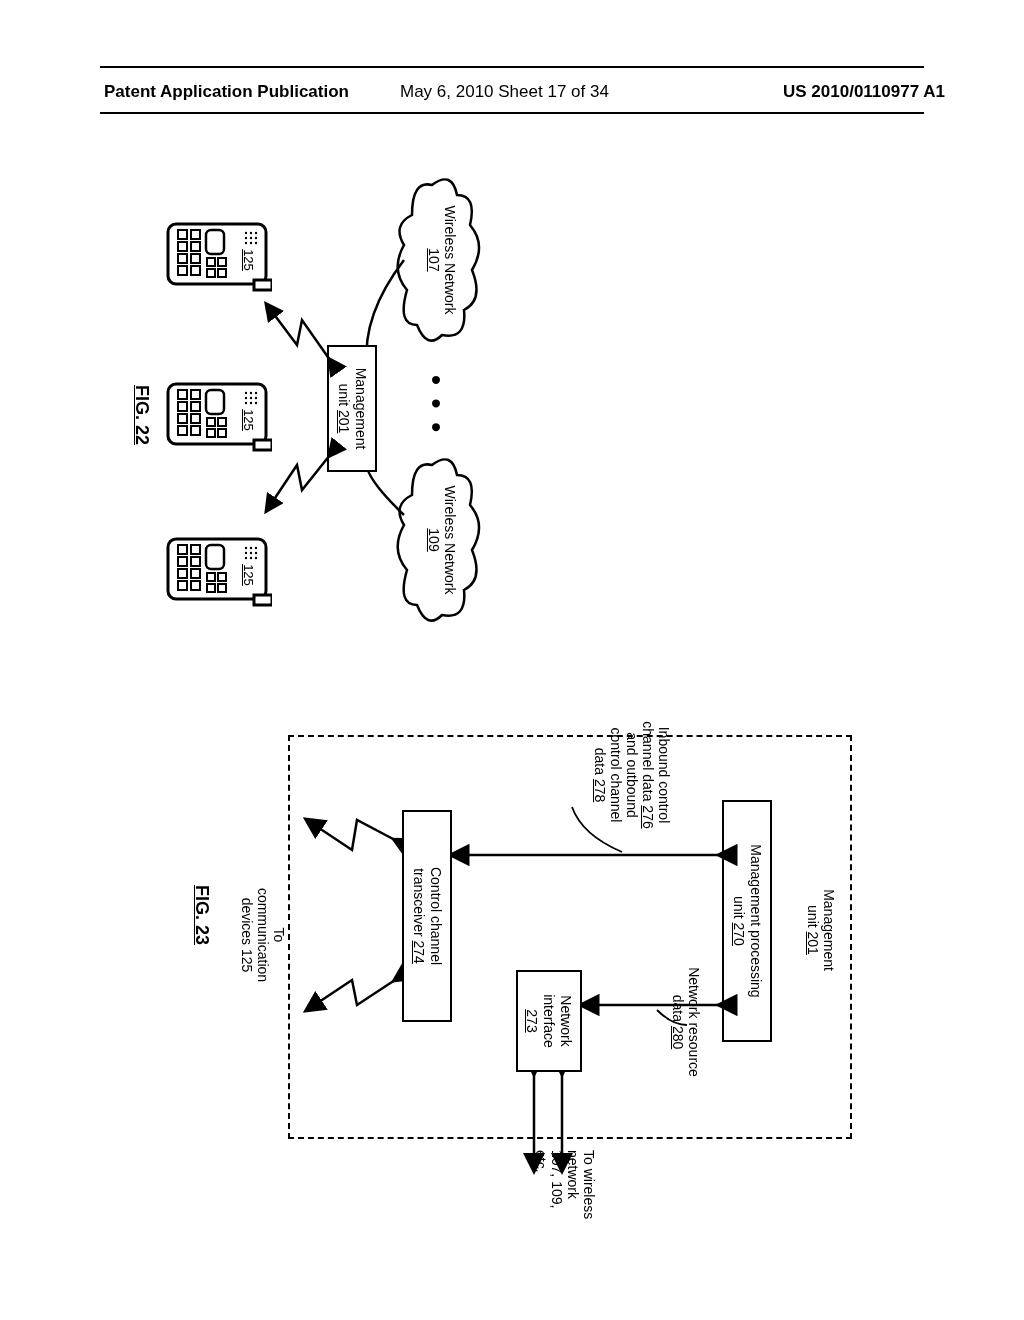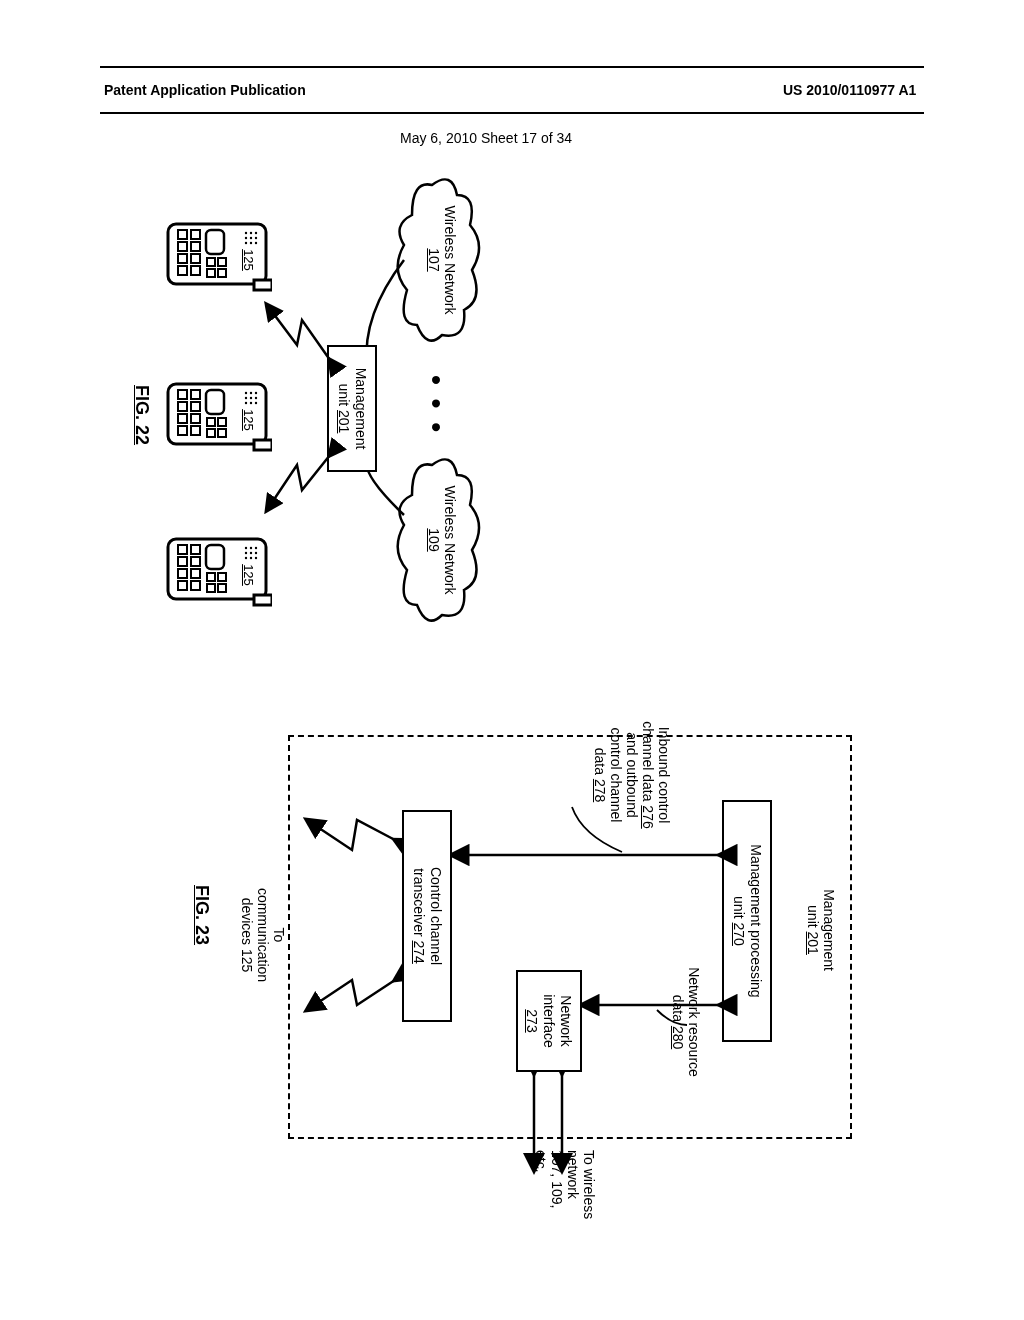--- a/index.html
+++ b/index.html
@@ -18,21 +18,21 @@
   }
   .hrule {
     position: absolute;
     left: 100px;
     width: 824px;
     height: 0;
     border-top: 2px solid #000;
   }
   .header-text {
     position: absolute;
-    font-size: 14px;
+    font-size: 17px;
     font-weight: bold;
   }
   
   .rot-wrap {
     position: absolute;
     left: 512px;   
     top: 700px;    
     transform: rotate(90deg);
   }
   .canvas {
@@ -127,21 +127,21 @@
   }
   .udl { text-decoration: underline; }
 </style>
 </head>
 <body>
 
 <div class="page">
 
   <div class="hrule" style="top:66px;"></div>
   <div class="header-text" style="left:104px; top:82px;">Patent Application Publication</div>
-  <div class="header-text" style="left:400px; top:82px; font-weight:normal;margin-top:48px;">May 6, 2010  Sheet 17 of 34</div>
+  <div class="header-text" style="left:400px; top:82px; font-weight:normal;">May 6, 2010  Sheet 17 of 34</div>
   <div class="header-text" style="left:745px; top:82px;margin-left:38px;">US 2010/0110977 A1</div>
   <div class="hrule" style="top:112px;"></div>
 
   <div class="rot-wrap">
     <div class="canvas">
 
       <div class="fig22">
 
         <div class="cloud" style="left:10px; top:0;">
           <svg viewBox="0 0 170 90">

